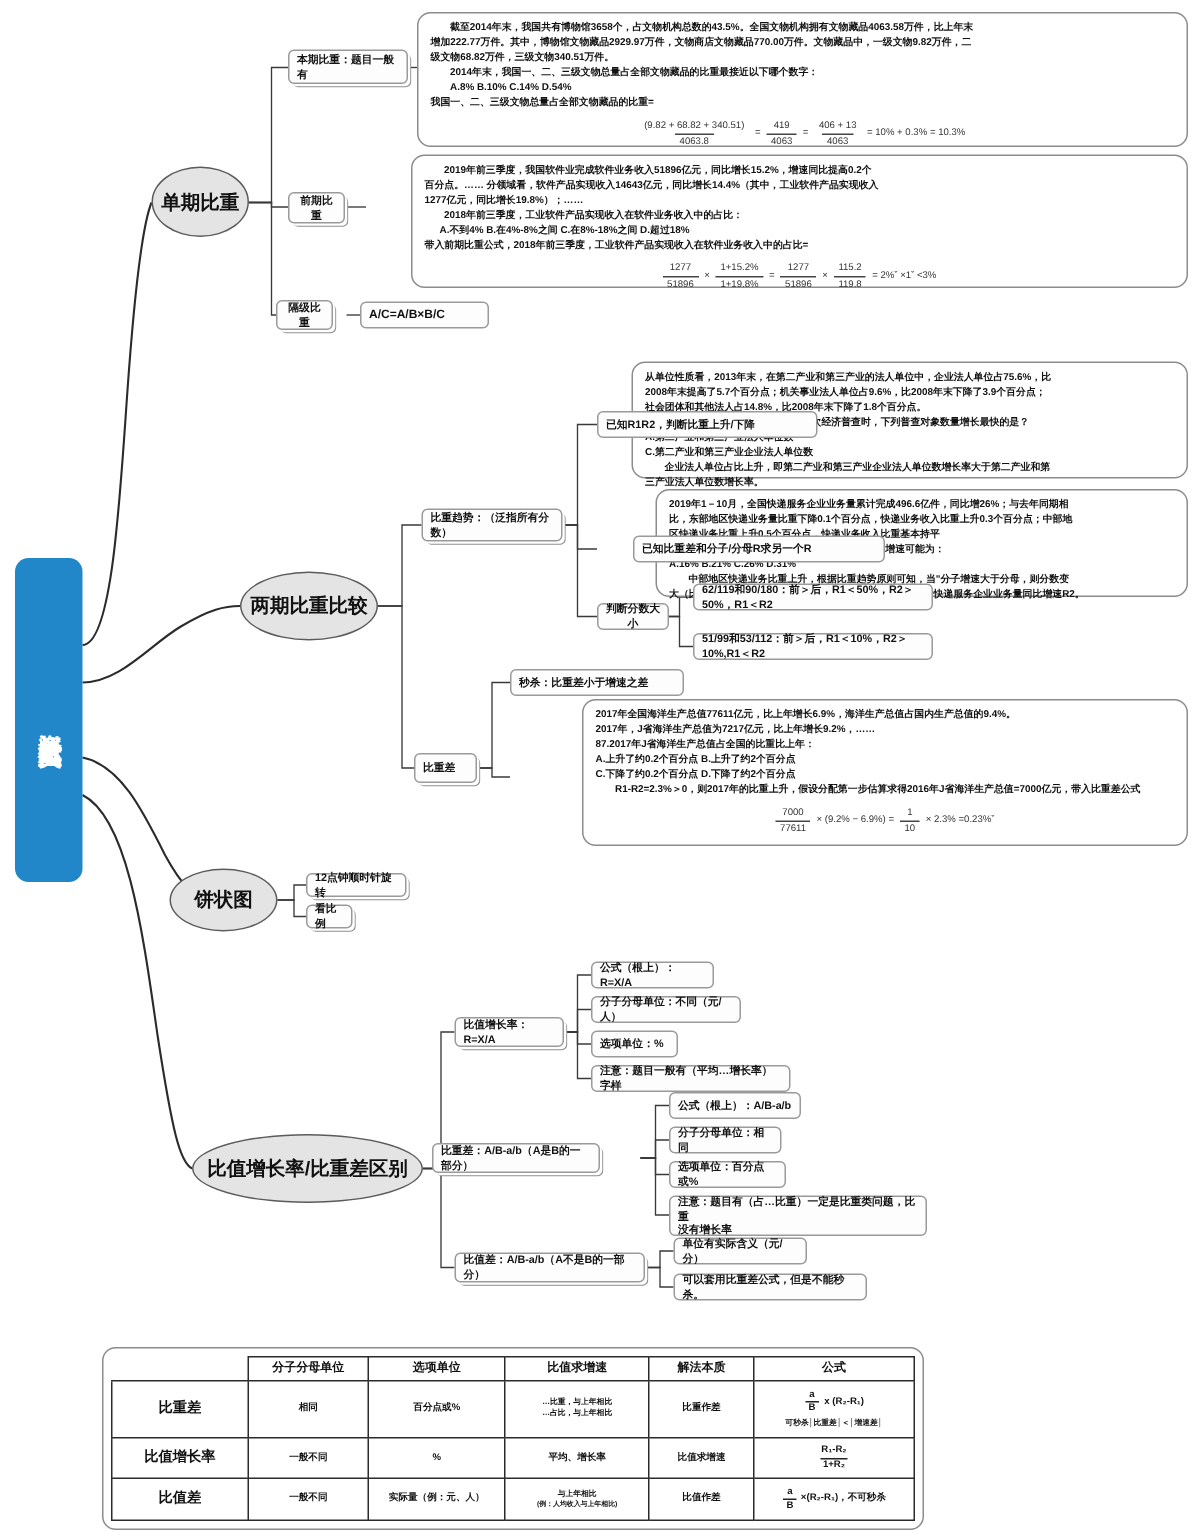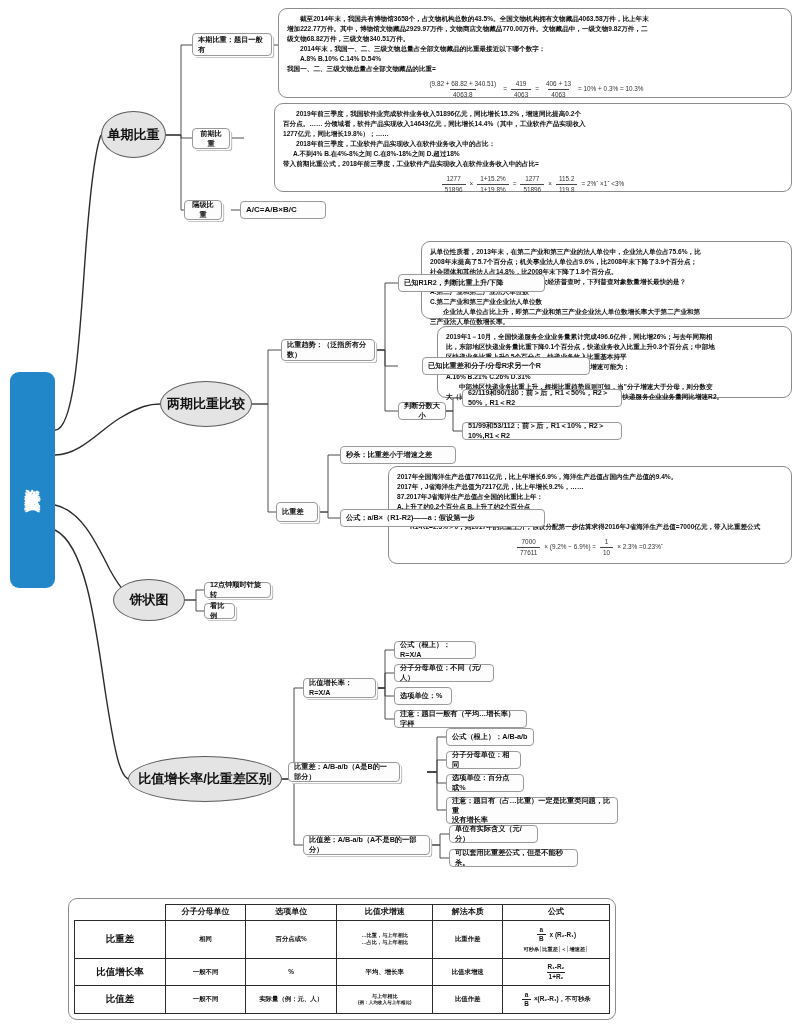--- a/index.html
+++ b/index.html
@@ -350,23 +350,20 @@
   </div>
 
   <div class="box noshadow" style="left:462px; top:422px; width:160px; height:18px;">
     <span>51/99和53/112：前＞后，R1＜10%，R2＞10%,R1＜R2</span>
   </div>
 
   <div class="box noshadow" style="left:340px; top:446px; width:116px; height:18px;">
     <span>秒杀：比重差小于增速之差</span>
   </div>
 
-  <div class="box noshadow" style="left:340px; top:509px; width:205px; height:18px;">
-    <span>公式：a/B×（R1-R2)——a：假设第一步</span>
-  </div>
 
   <div class="passage" style="left:421px; top:241px; width:371px; height:78px;">
     <p>从单位性质看，2013年末，在第二产业和第三产业的法人单位中，企业法人单位占75.6%，比</p>
     <p>2008年末提高了5.7个百分点；机关事业法人单位占9.6%，比2008年末下降了3.9个百分点；</p>
     <p>社会团体和其他法人占14.8%，比2008年末下降了1.8个百分点。</p>
     <p>3.与第二次全国经济普查时相比，第三次经济普查时，下列普查对象数量增长最快的是？</p>
     <p>A.第二产业和第三产业法人单位数</p>
     <p>C.第二产业和第三产业企业法人单位数</p>
     <p class="ind">企业法人单位占比上升，即第二产业和第三产业企业法人单位数增长率大于第二产业和第</p>
     <p>三产业法人单位数增长率。</p>

